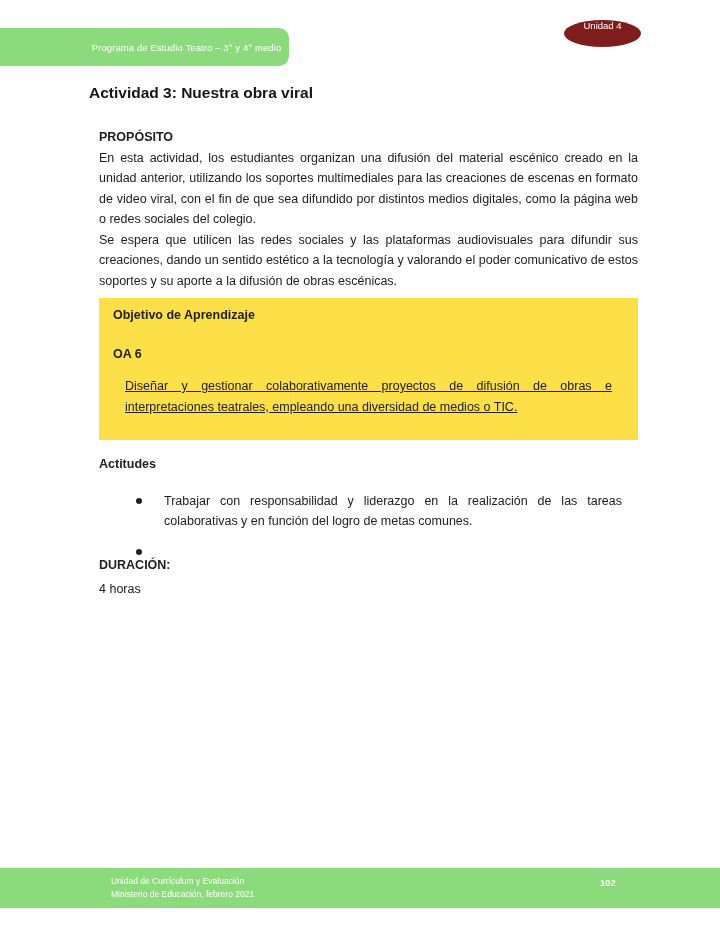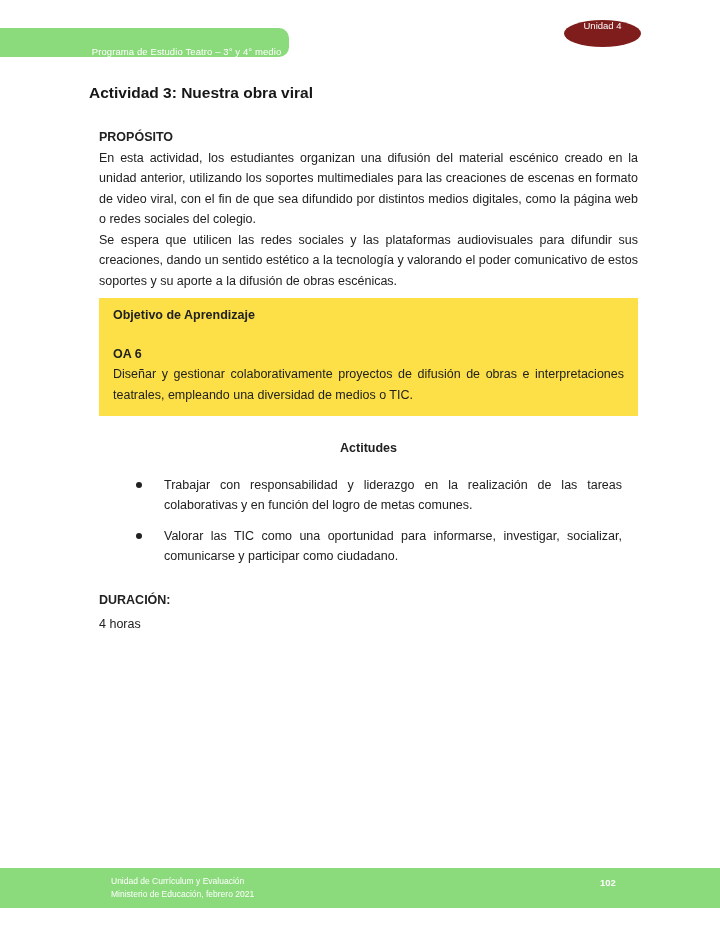--- a/index.html
+++ b/index.html
@@ -14,25 +14,25 @@
     font-family: "Liberation Sans", sans-serif;
     color: #212121;
     overflow: hidden;
   }
   
   .header-band {
     position: absolute;
     left: 0;
     top: 28px;
     width: 289px;
-    height: 29px;
+    height: 38px;
     background: #8BDB7C;
     border-radius: 0 10px 10px 0;
     display: flex;
-    align-items: flex-end;
+    align-items: center;
     justify-content: center;
     padding-left: 84px;
     box-sizing: border-box;
   }
   .header-band span {
     color: #ffffff;
     font-size: 9.5px;
     letter-spacing: 0.1px;
     white-space: nowrap;
   }
@@ -92,27 +92,27 @@
     margin: 0;
   }
   .oa-box .spacer-line {
     height: 18px;
   }
   .oa-box .oa-label {
     font-weight: bold;
     margin: 0;
   }
   .oa-box .oa-text {
-    margin: 0;
+    margin: 12px;
     text-align: justify;
+    text-decoration: underline;
   }
   
   .actitudes-heading {
-    margin-top: 22px;
-    text-align: center;
+    margin-top: 14px;
   }
   .bullet-list {
     margin: 16px;
     padding: 0;
     list-style: none;
   }
   .bullet-item {
     position: relative;
     padding-left: 49px;
     margin-top: 10px;
@@ -188,21 +188,20 @@
   </div>
 
   <p class="section-heading actitudes-heading">Actitudes</p>
   <ul class="bullet-list">
     <li class="bullet-item">
       <span class="dot"></span>
       <span>Trabajar con responsabilidad y liderazgo en la realización de las tareas colaborativas y en función del logro de metas comunes.</span>
     </li>
     <li class="bullet-item">
       <span class="dot"></span>
-      <span>Valorar las TIC como una oportunidad para informarse, investigar, socializar, comunicarse y participar como ciudadano.</span>
     </li>
   </ul>
 
   <p class="section-heading duracion-heading">DURACIÓN:</p>
   <p class="duracion-value">4 horas</p>
 
 </div>
 
 <div class="footer-bar">
   <div class="footer-text">

